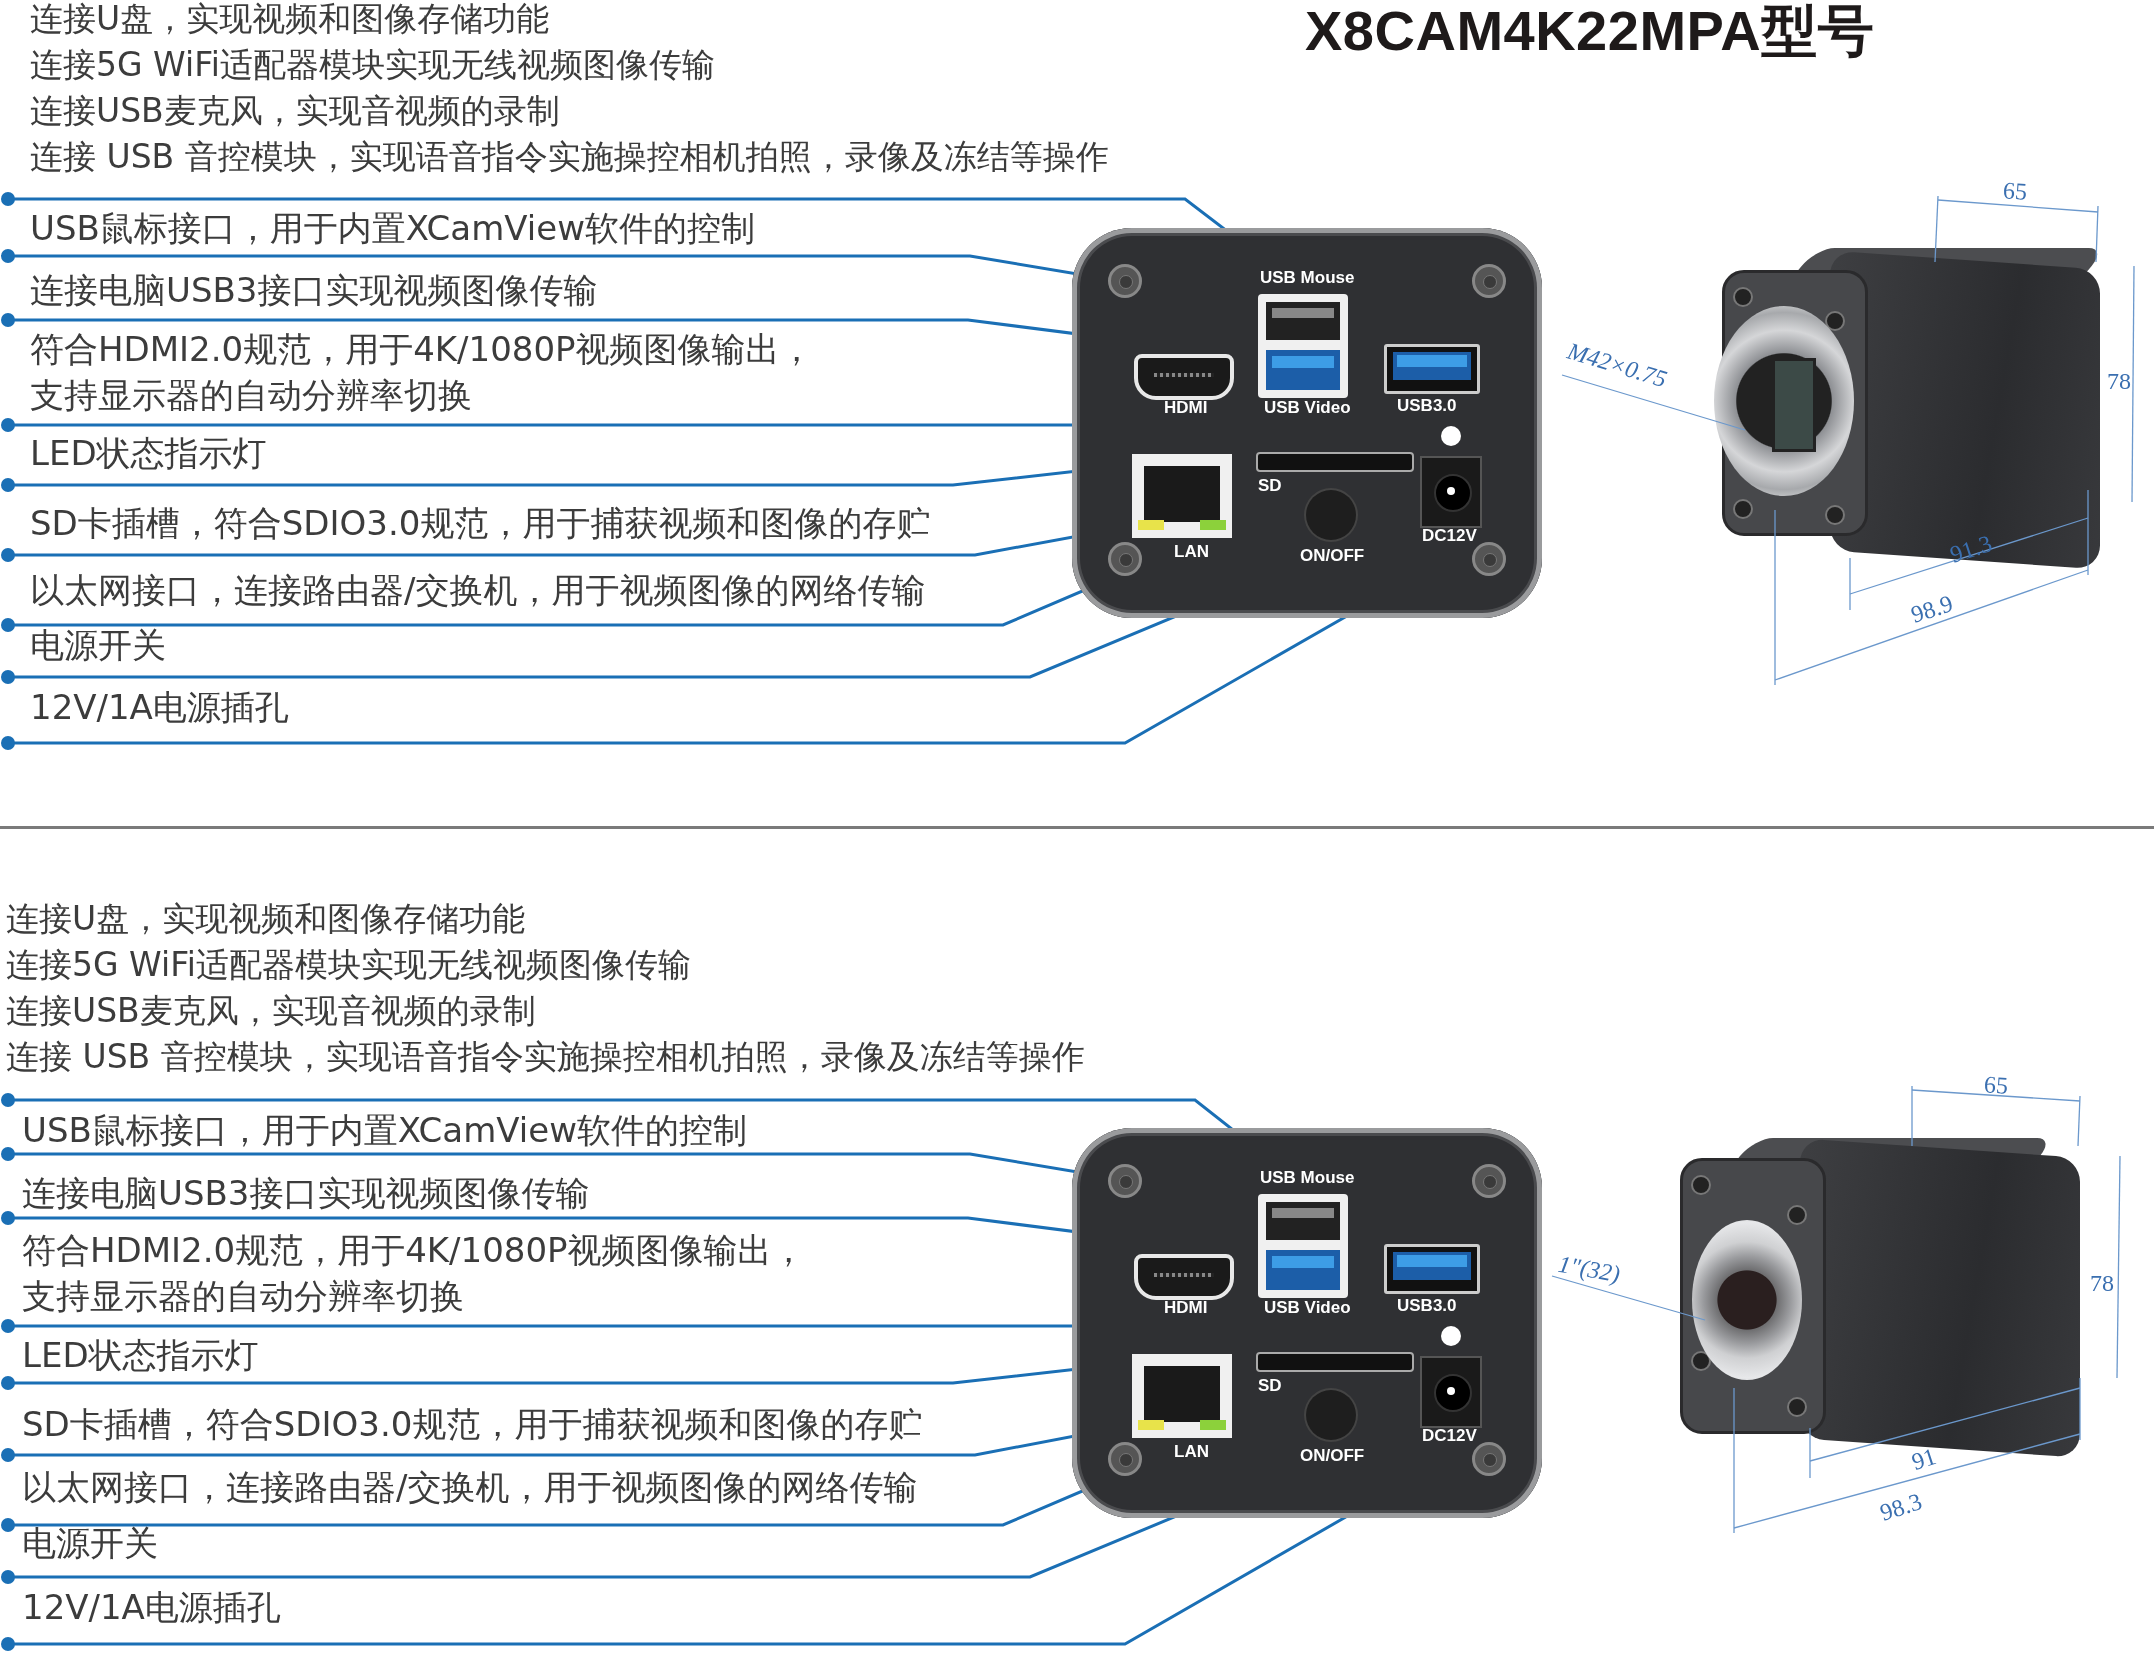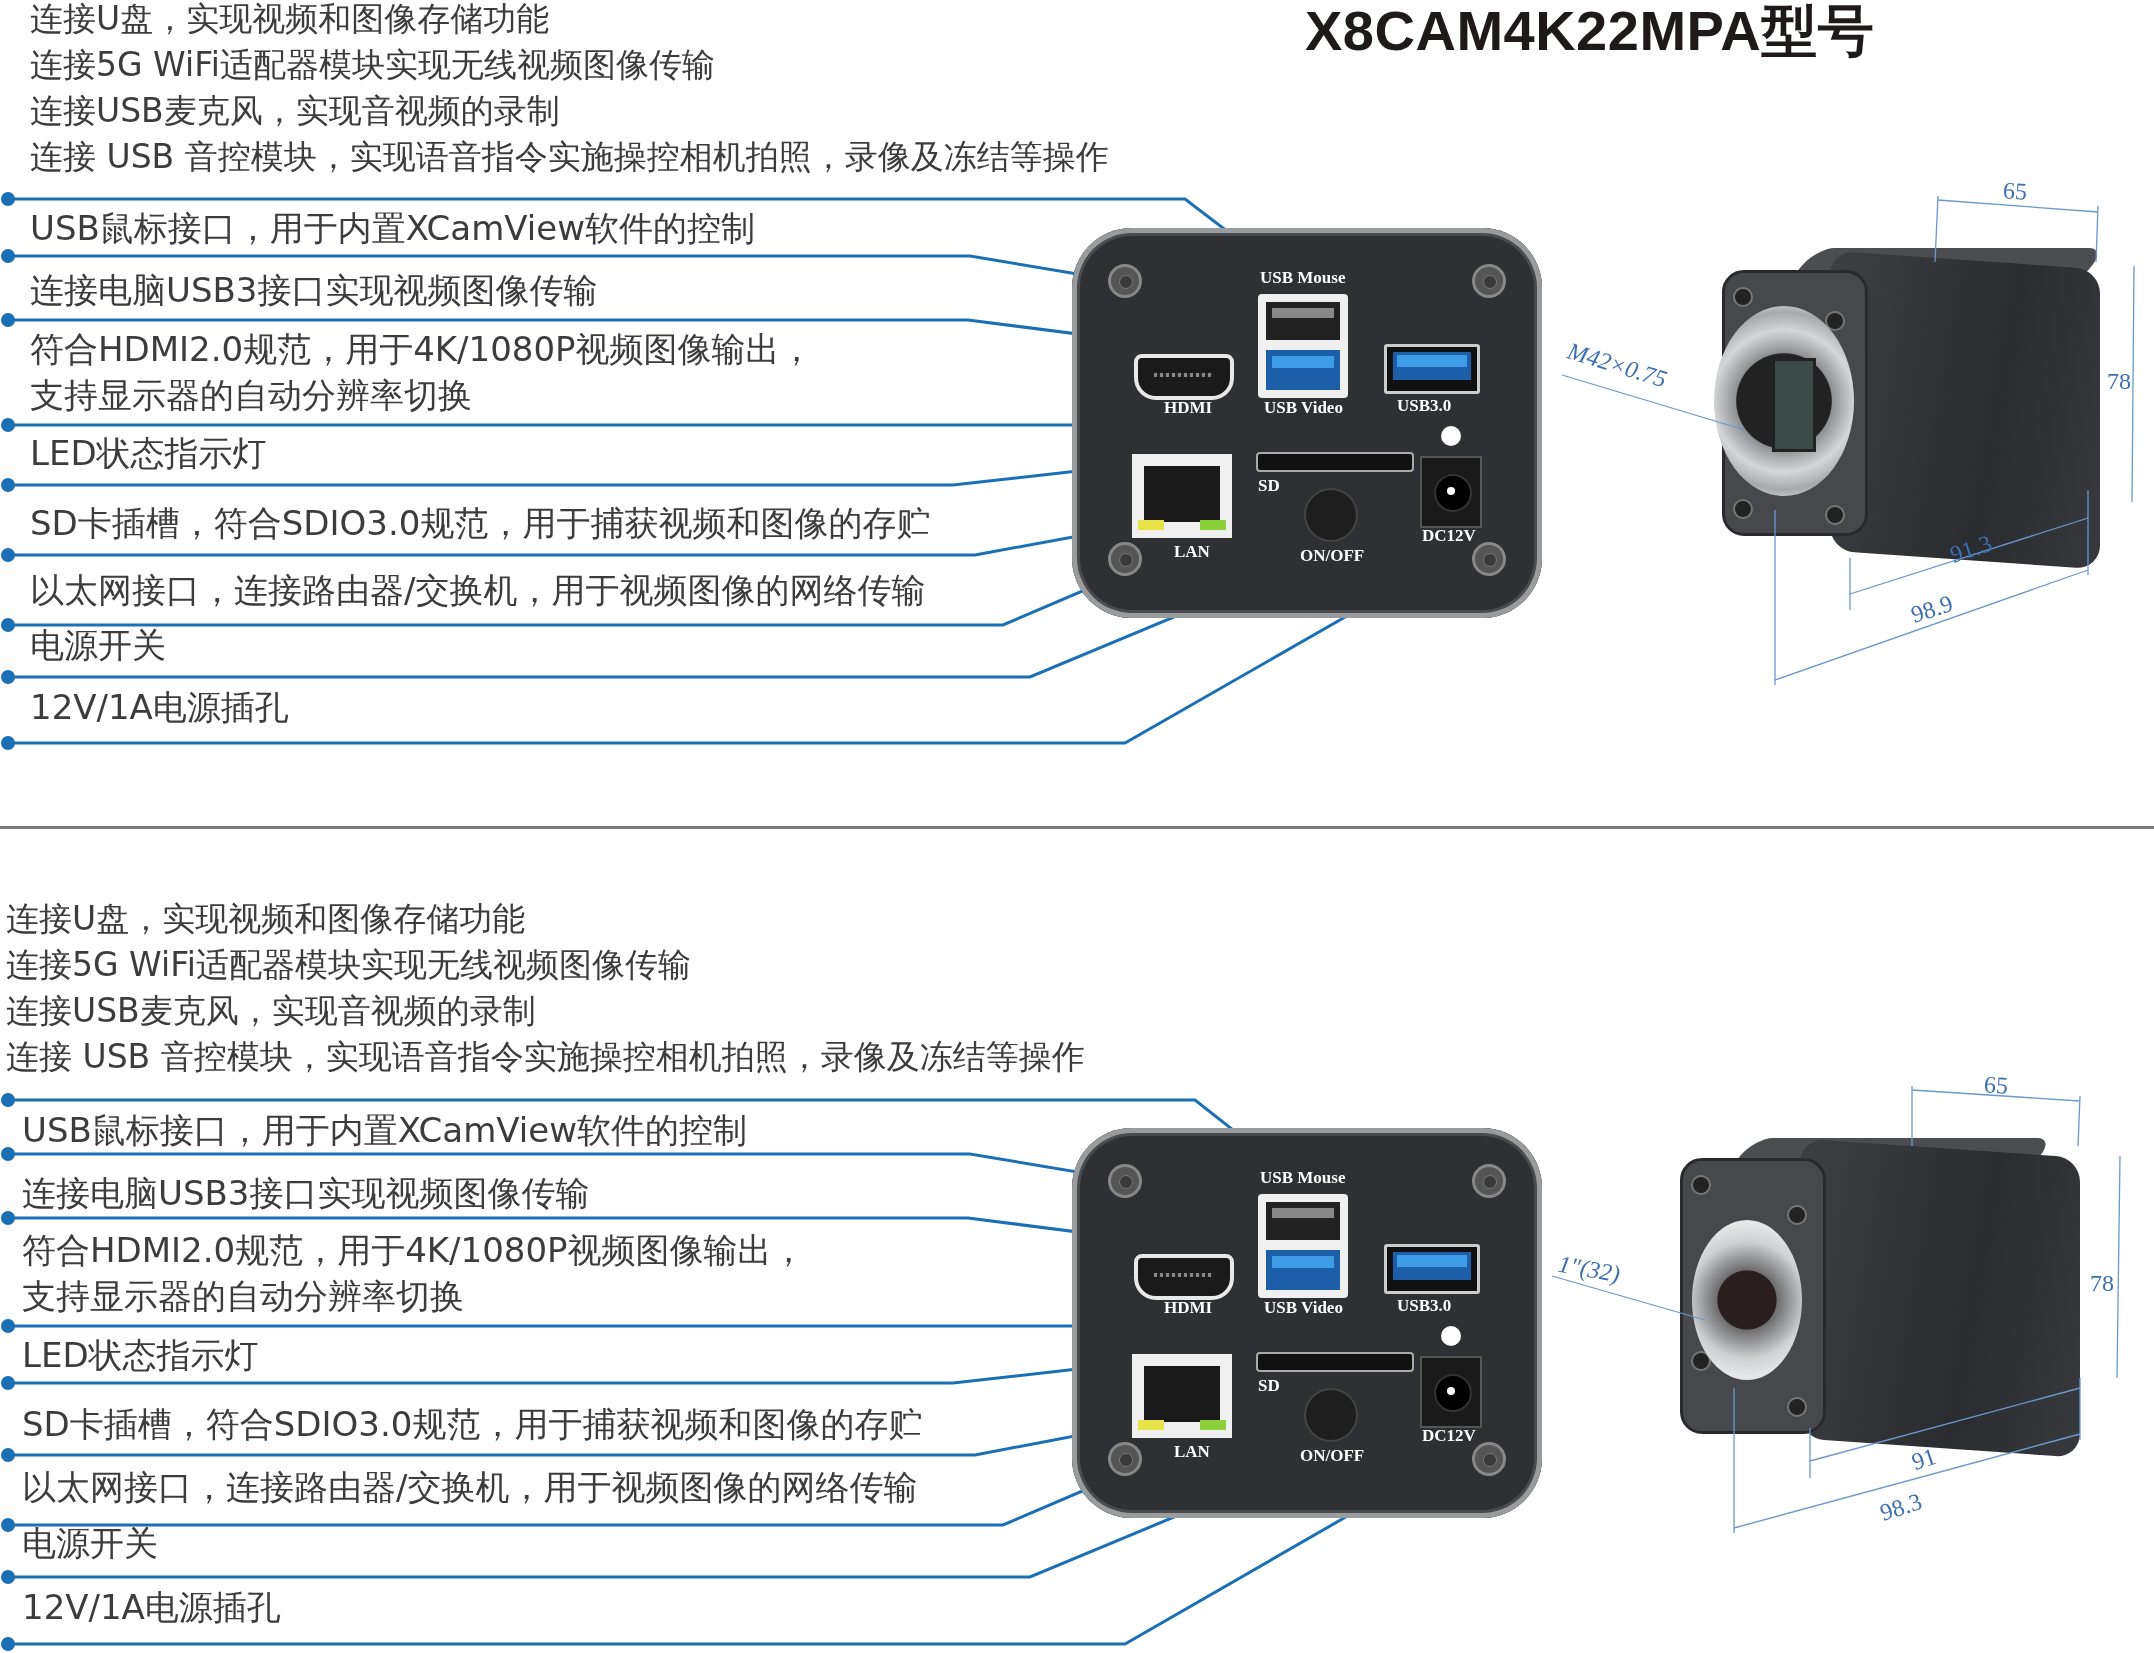--- a/index.html
+++ b/index.html
@@ -10,21 +10,21 @@
   .divider{position:absolute;left:0;top:826px;width:2154px;height:3px;background:#7a7a7a;}
   .model-title{position:absolute;font-family:"Liberation Sans",sans-serif;font-weight:bold;font-size:56px;color:#1e1a1a;letter-spacing:0.5px;white-space:nowrap;}
   .intro{position:absolute;font-size:33px;line-height:46px;color:#3c3c3c;white-space:nowrap;}
   .intro div{height:46px;}
   .callout-text{position:absolute;font-size:34px;line-height:46px;color:#3c3c3c;white-space:nowrap;}
   svg.lines{position:absolute;left:0;top:0;}
   
   .panel{position:absolute;width:470px;height:390px;border-radius:60px;background:#2f3033;box-shadow:0 0 0 5px #9a9b9d inset, 0 0 0 8px #4a4b4e inset;}
   .panel .screw{position:absolute;width:34px;height:34px;border-radius:50%;background:#555;border:3px solid #888;box-sizing:border-box;}
   .panel .screw::after{content:"";position:absolute;left:8px;top:8px;width:12px;height:12px;border-radius:50%;background:#3a3a3a;border:1px solid #777;}
-  .plabel{position:absolute;font-family:Liberation Serif, serif;font-weight:bold;font-size:17px;color:#fff;white-space:nowrap;}
+  .plabel{position:absolute;font-family:Liberation Sans, sans-serif;font-weight:bold;font-size:17px;color:#fff;white-space:nowrap;}
   .hdmi{position:absolute;width:92px;height:38px;background:#1a1a1a;border:4px solid #e8e8e8;border-radius:8px 8px 22px 22px;}
   .hdmi::after{content:"";position:absolute;left:16px;right:16px;top:15px;height:4px;background:repeating-linear-gradient(90deg,#888 0 3px,#222 3px 6px);}
   .usbstack{position:absolute;width:90px;height:104px;background:#f0f0f0;border-radius:4px;}
   .usb-black{position:absolute;left:8px;top:8px;width:74px;height:38px;background:#222;}
   .usb-black::before{content:"";position:absolute;left:6px;right:6px;top:6px;height:10px;background:#888;}
   .usb-blue{position:absolute;left:8px;top:56px;width:74px;height:40px;background:#1c5ea8;}
   .usb-blue::before{content:"";position:absolute;left:6px;right:6px;top:6px;height:12px;background:#3d9de6;}
   .usb3{position:absolute;width:90px;height:44px;background:#111;border:3px solid #ccc;border-radius:3px;}
   .usb3::before{content:"";position:absolute;left:6px;right:6px;top:5px;height:28px;background:#1c5ea8;}
   .usb3::after{content:"";position:absolute;left:10px;right:10px;top:8px;height:12px;background:#3d9de6;}

